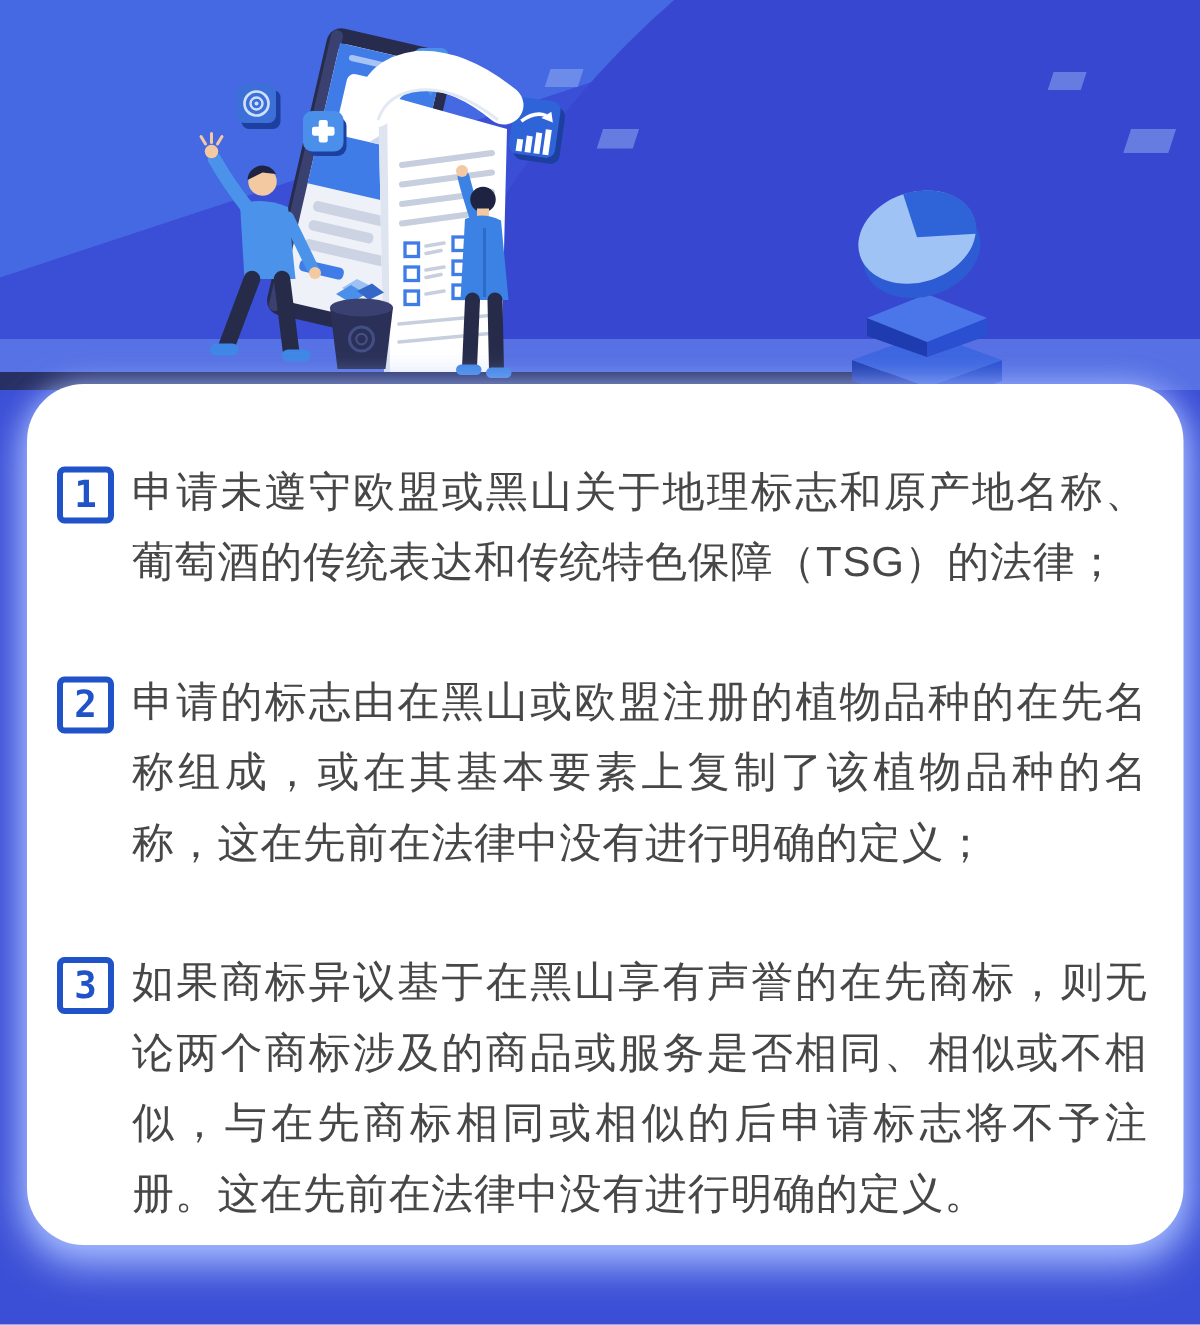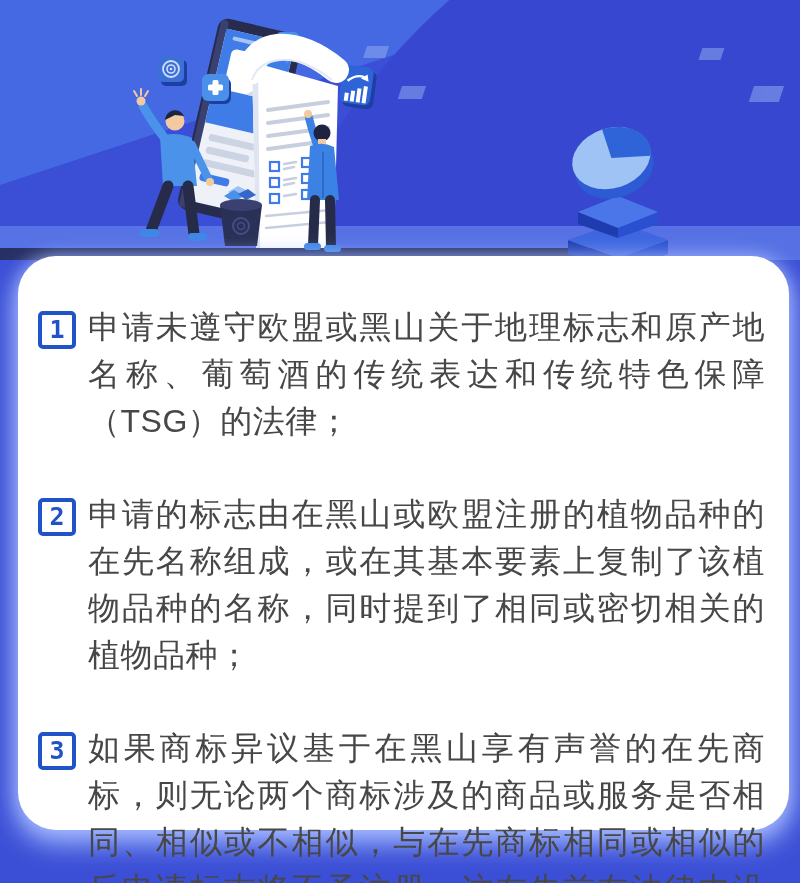--- a/index.html
+++ b/index.html
@@ -34,21 +34,21 @@
     border-radius:5px;
     color:#2053c8;
     font-weight:bold;
     font-size:25px;
     line-height:30px;
     text-align:center;
     font-family:"DejaVu Sans Mono","Liberation Mono",monospace;
   }
   .item-text{
     flex:1 1 auto;
-    font-size:32px;
+    font-size:28px;
     line-height:47px;
     color:#474747;
     letter-spacing:.5px;
     text-align:justify;
     margin:0;
   }
 </style>
 </head>
 <body>
 
@@ -210,21 +210,21 @@
 
   <div class="card">
 
     <div class="item">
       <div class="num-badge">1</div>
       <p class="item-text">申请未遵守欧盟或黑山关于地理标志和原产地名称、葡萄酒的传统表达和传统特色保障（TSG）的法律；</p>
     </div>
 
     <div class="item">
       <div class="num-badge">2</div>
-      <p class="item-text">申请的标志由在黑山或欧盟注册的植物品种的在先名称组成，或在其基本要素上复制了该植物品种的名称，同时提到了相同或密切相关的植物品种；</p>
+      <p class="item-text">申请的标志由在黑山或欧盟注册的植物品种的在先名称组成，或在其基本要素上复制了该植物品种的名称，这在先前在法律中没有进行明确的定义；</p>
     </div>
 
     <div class="item">
       <div class="num-badge">3</div>
       <p class="item-text">如果商标异议基于在黑山享有声誉的在先商标，则无论两个商标涉及的商品或服务是否相同、相似或不相似，与在先商标相同或相似的后申请标志将不予注册。这在先前在法律中没有进行明确的定义。</p>
     </div>
 
   </div>
 </div>
 

